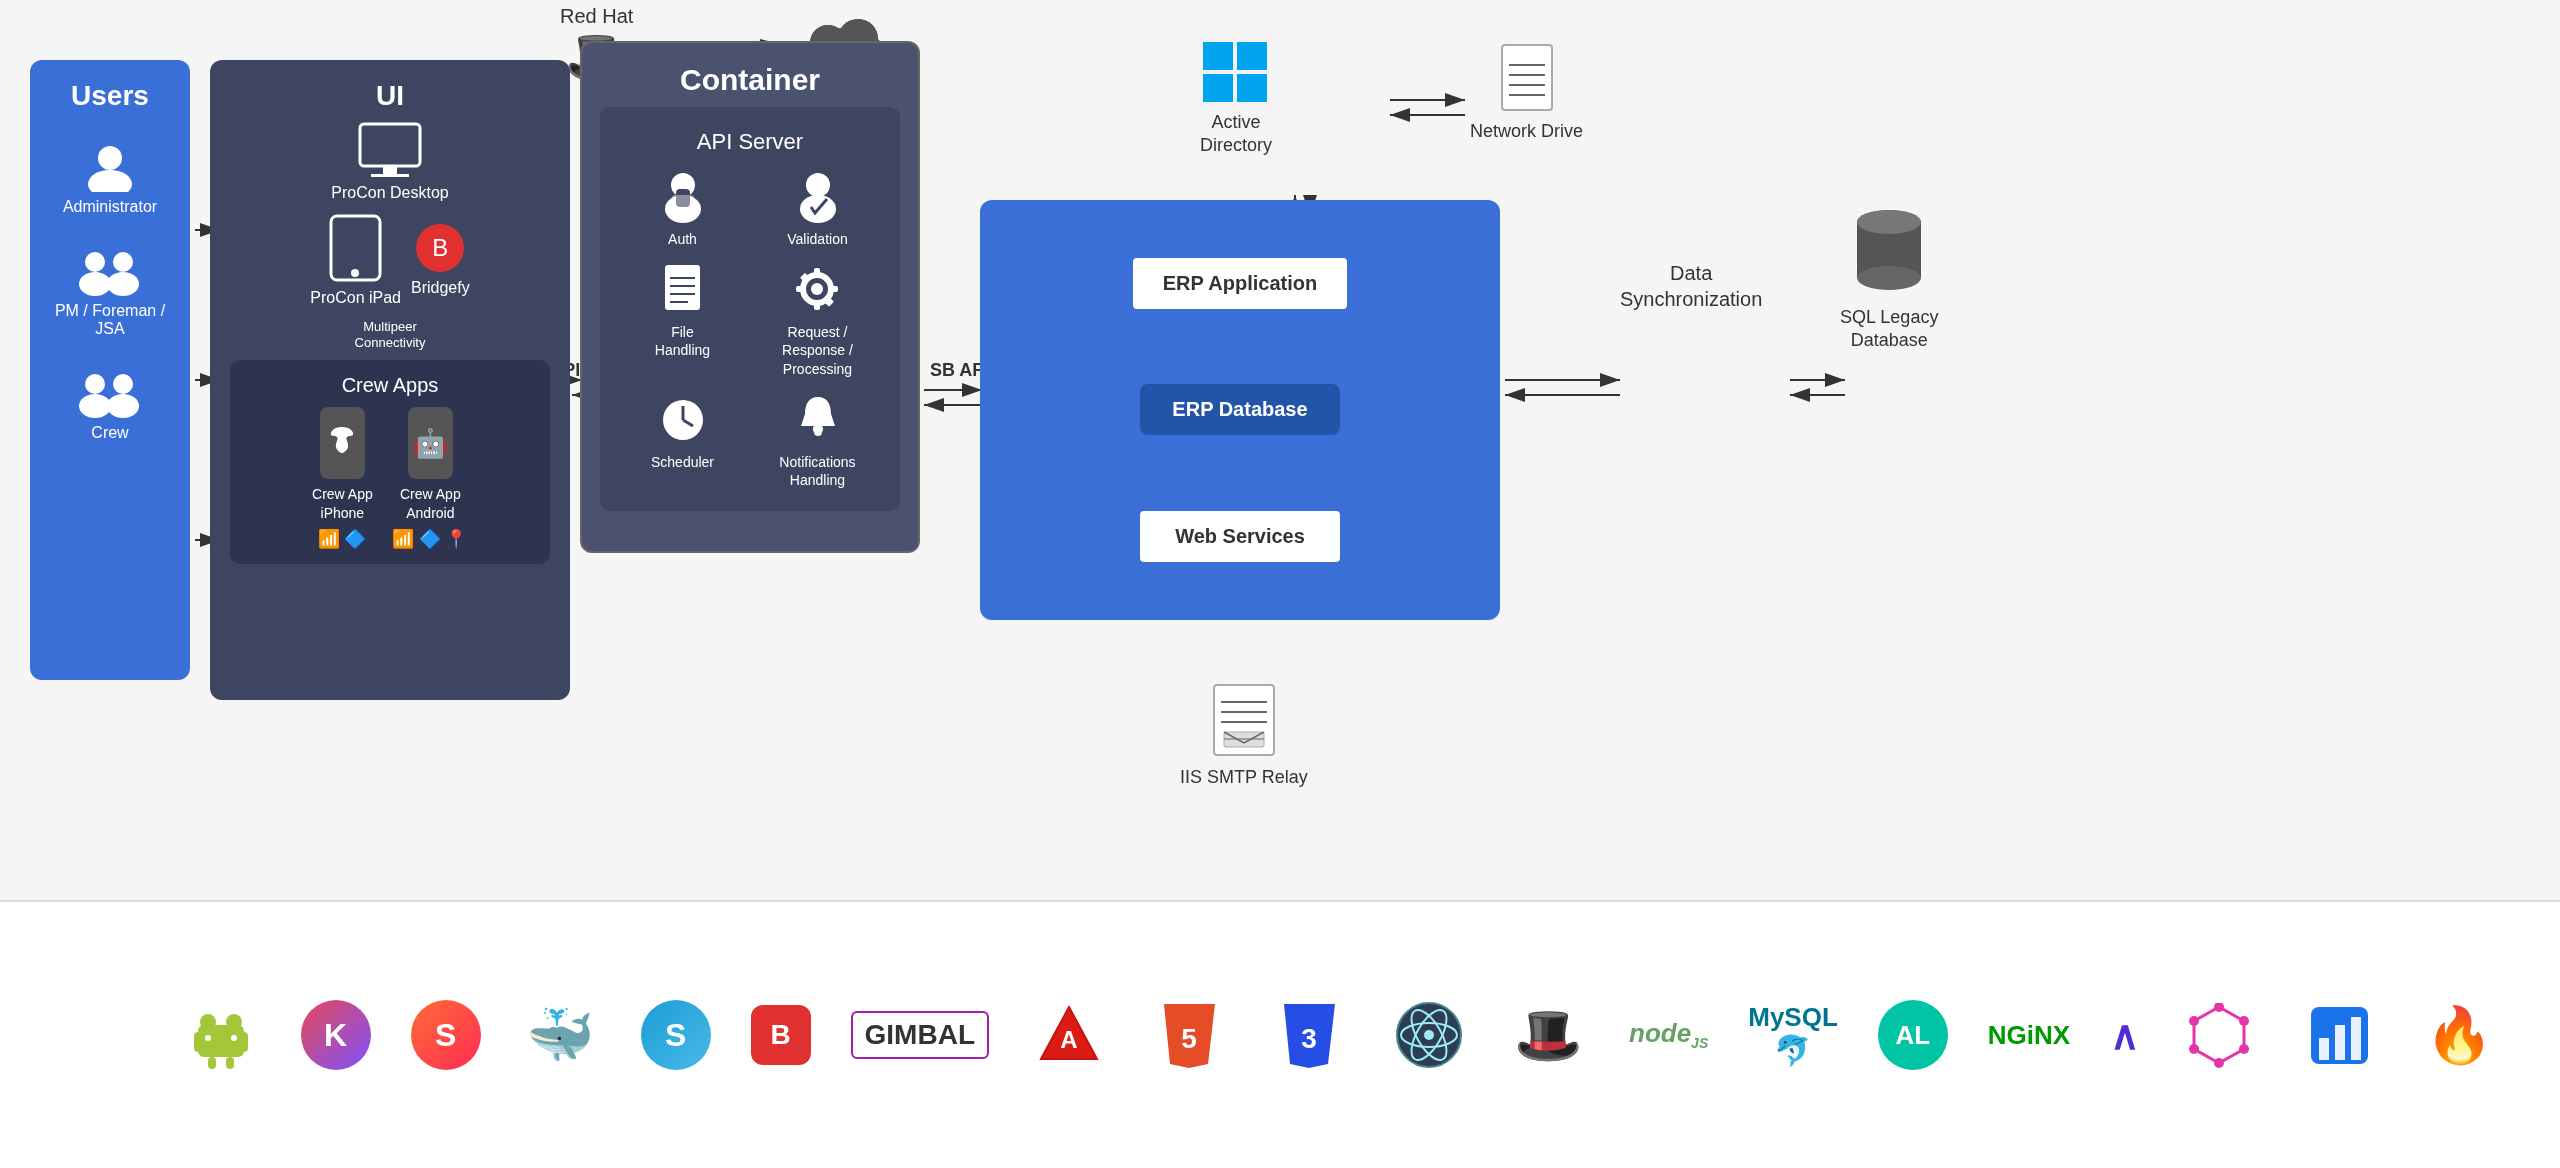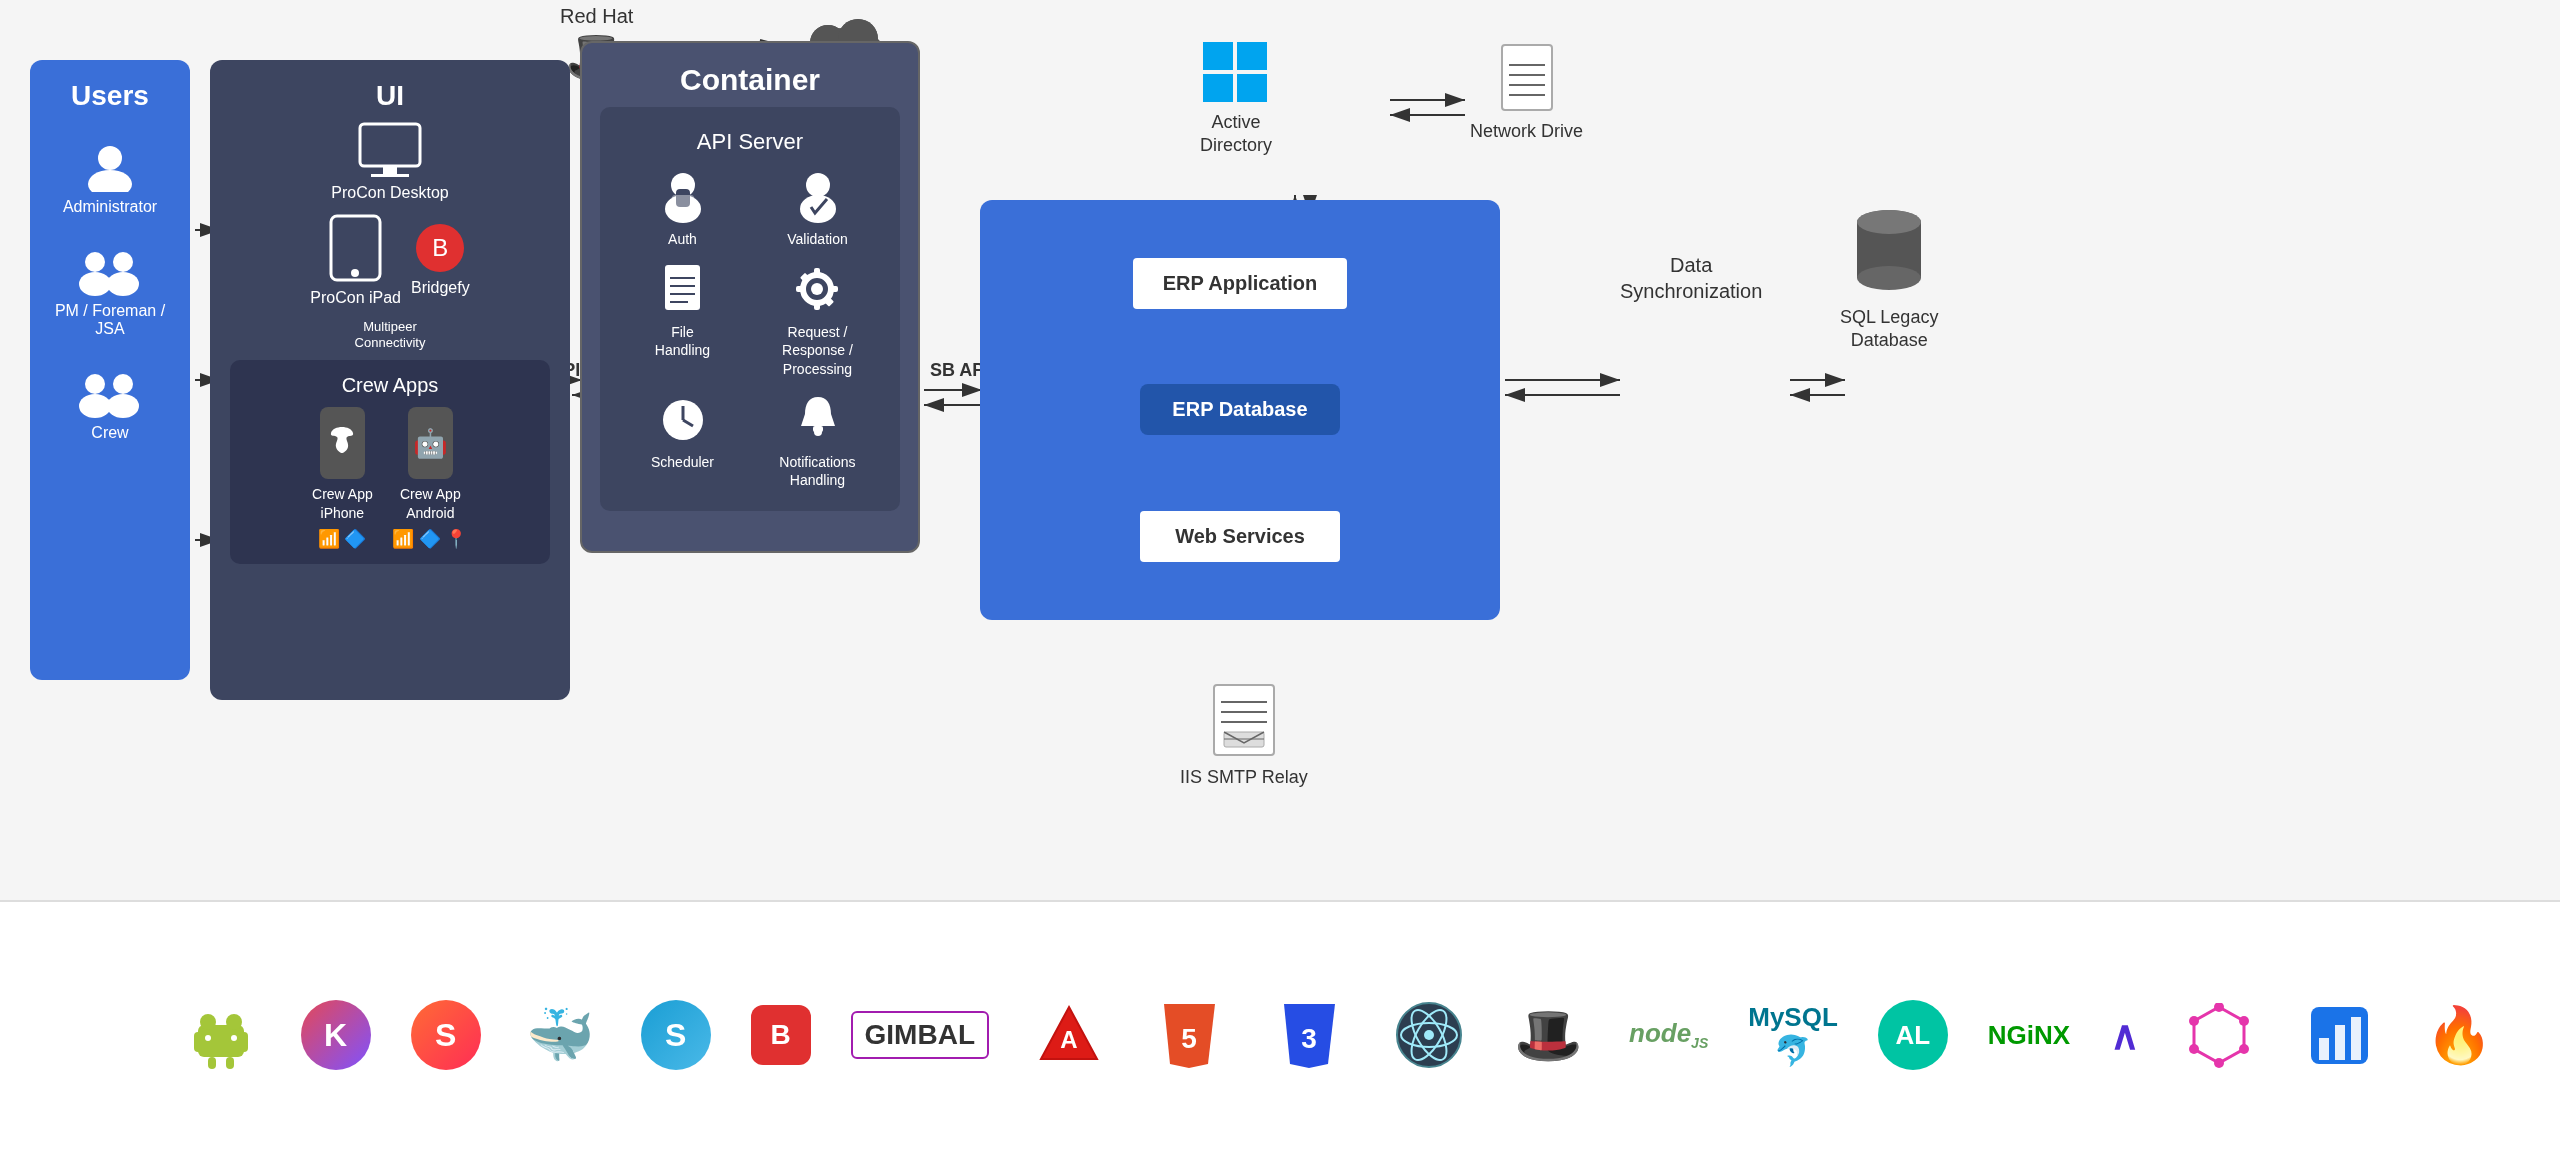--- a/index.html
+++ b/index.html
@@ -295,21 +295,21 @@
       top: 680px;
       display: flex;
       flex-direction: column;
       align-items: center;
       gap: 6px;
     }
 
     .data-sync-area {
       position: absolute;
       left: 1620px;
-      top: 252px;
+      top: 260px;
       display: flex;
       flex-direction: column;
       align-items: center;
       gap: 14px;
     }
 
     .sql-legacy-area {
       position: absolute;
       left: 1840px;
       top: 200px;

